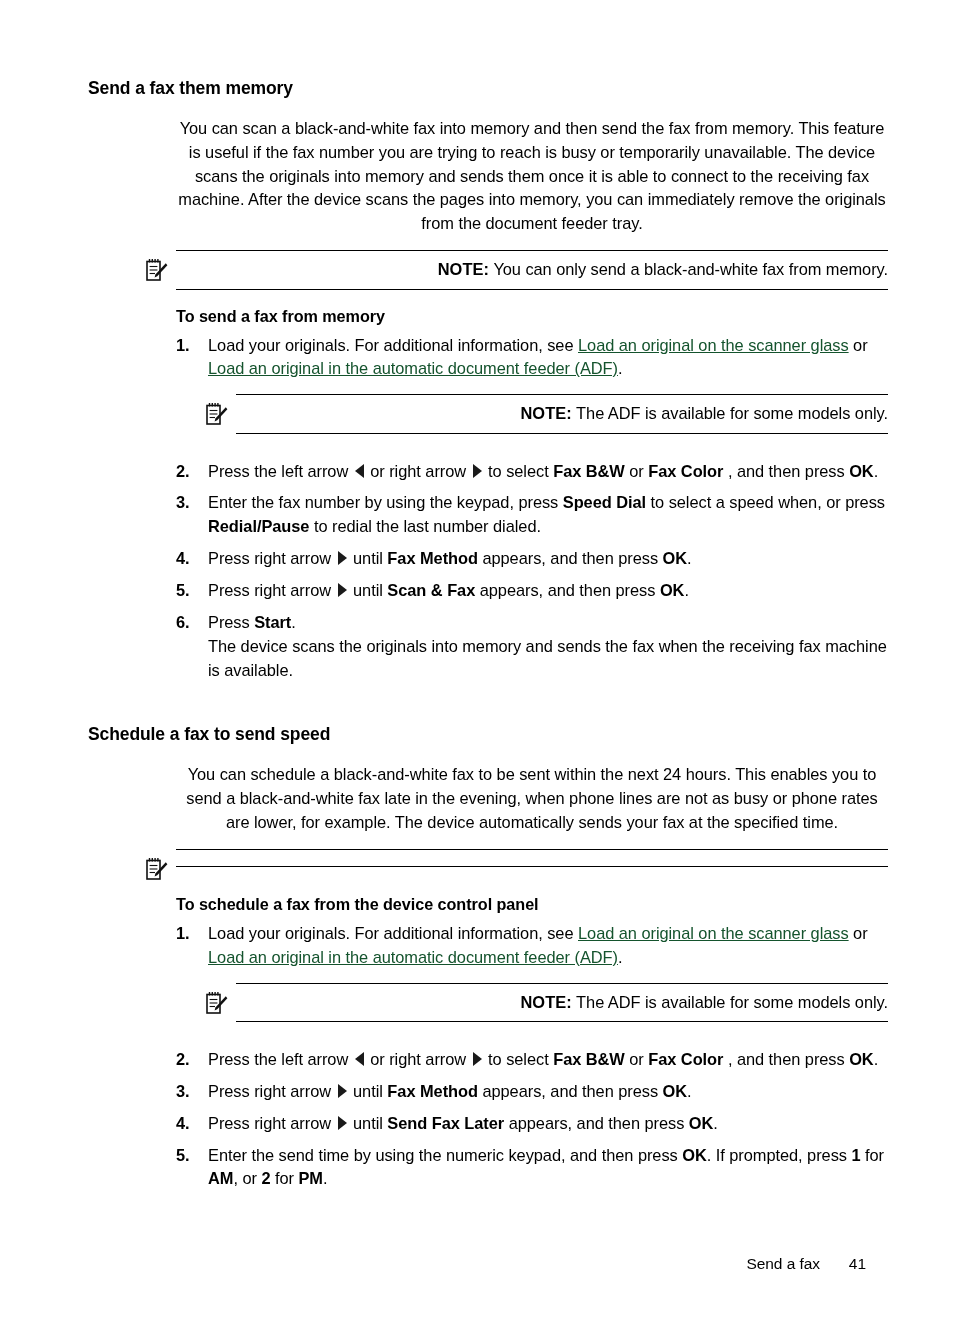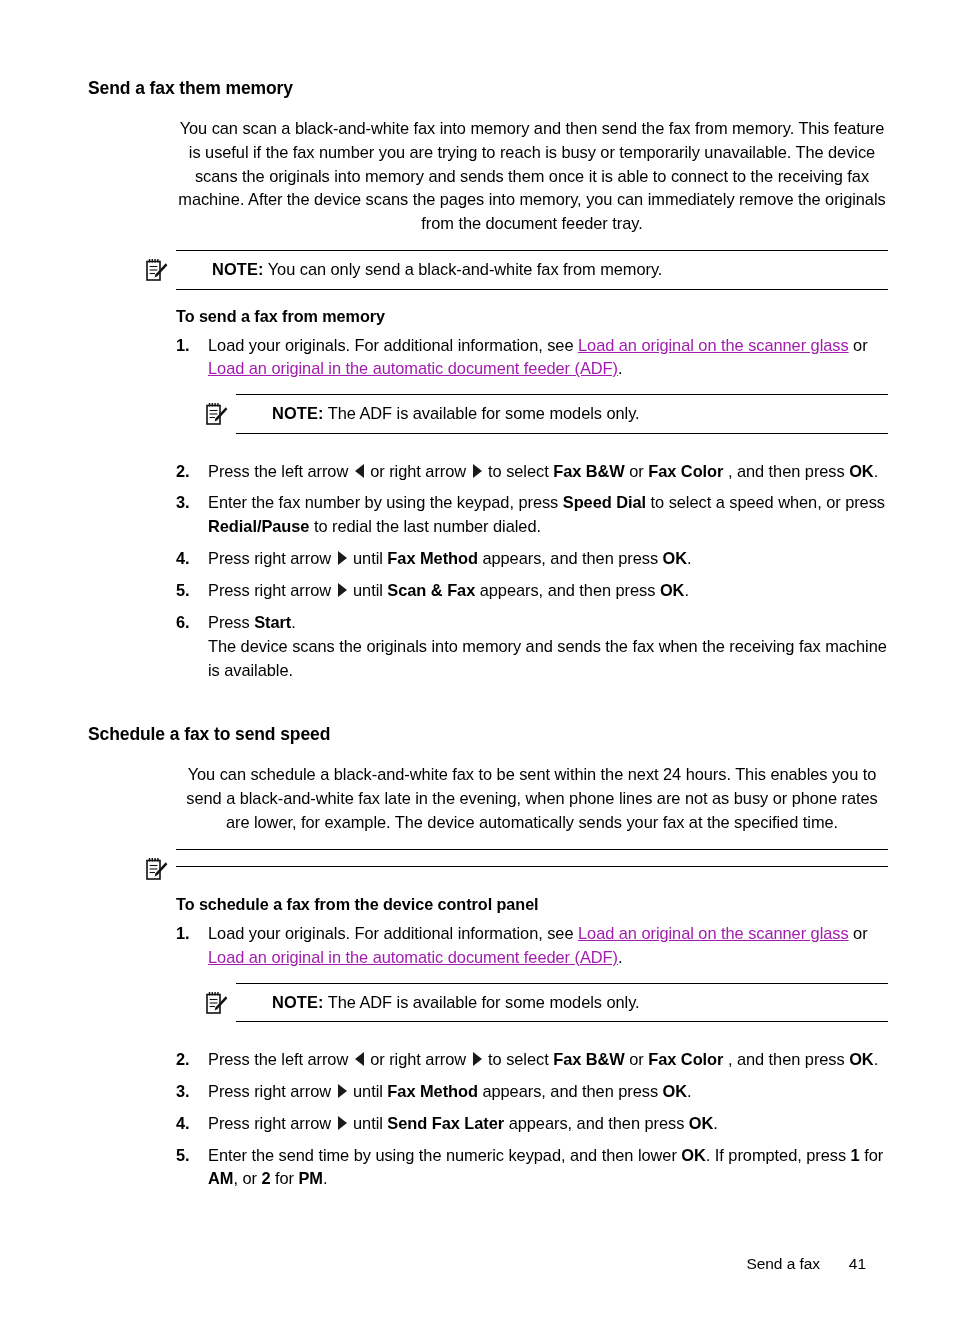--- a/index.html
+++ b/index.html
@@ -65,20 +65,21 @@
     letter-spacing: -0.05px;
   }
 
   
   .note {
     position: relative;
     border-top: 1.3px solid #000;
     border-bottom: 1.3px solid #000;
     padding: 8px 0 8px 0;
     margin: 14px 0 16px 0;
+    text-align: right;
   }
   .note-inner {
     font-size: 16.4px;
     line-height: 1.3;
     letter-spacing: -0.05px;
     padding-left: 36px;
   }
   .note-label {
     font-weight: bold;
     letter-spacing: 0.1px;
@@ -125,21 +126,21 @@
     text-align: left;
     font-weight: bold;
   }
   ol.steps > li .sub {
     display: block;
   }
 
   
   b, .b { font-weight: bold; }
   .lnk {
-    color: #a21caf;
+    color: #14532d;
     text-underline-offset: 1px;
   }
 
   
   .arrow {
     display: inline-block;
     width: 0;
     height: 0;
     vertical-align: -1px;
     margin: 0 2px;
@@ -313,21 +314,21 @@
 
         <li>
           <span class="num">3.</span><span>Press right arrow </span><span class="arrow right"></span><span> until </span><b>Fax Method</b><span> appears, and then press </span><b>OK</b><span>.</span>
         </li>
 
         <li>
           <span class="num">4.</span><span>Press right arrow </span><span class="arrow right"></span><span> until </span><b>Send Fax Later</b><span> appears, and then press </span><b>OK</b><span>.</span>
         </li>
 
         <li>
-          <span class="num">5.</span><span>Enter the send time by using the numeric keypad, and then lower </span><b>OK</b><span>. If prompted, press </span><b>1</b><span> for </span><b>AM</b><span>, or </span><b>2</b><span> for </span><b>PM</b><span>.</span>
+          <span class="num">5.</span><span>Enter the send time by using the numeric keypad, and then press </span><b>OK</b><span>. If prompted, press </span><b>1</b><span> for </span><b>AM</b><span>, or </span><b>2</b><span> for </span><b>PM</b><span>.</span>
         </li>
 
       </ol>
     </div>
 
   </div>
 
   <div class="footer">
     <span class="f-title">Send a fax</span><span class="f-page">41</span>
   </div>

